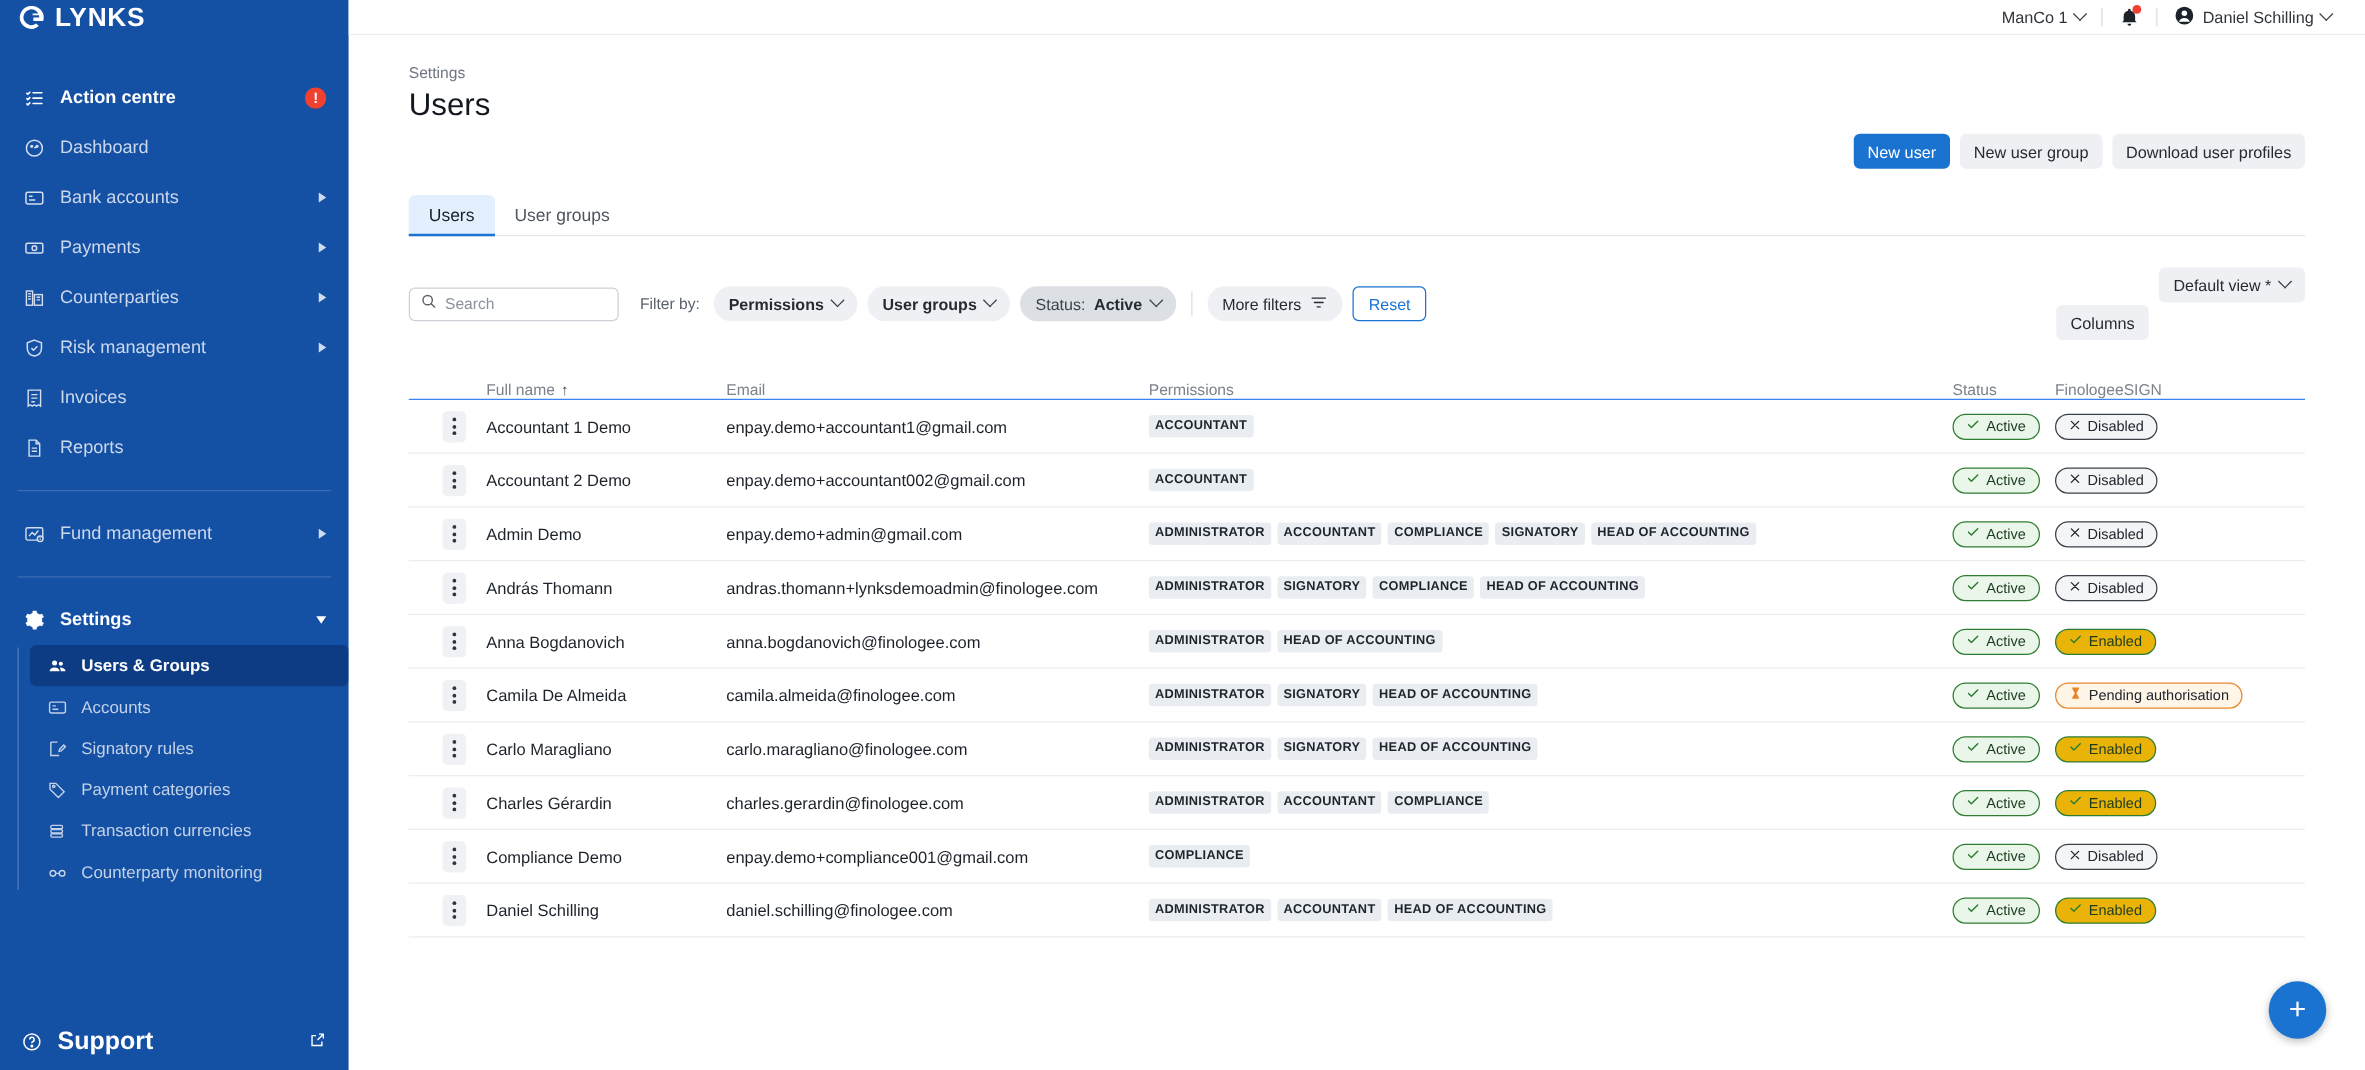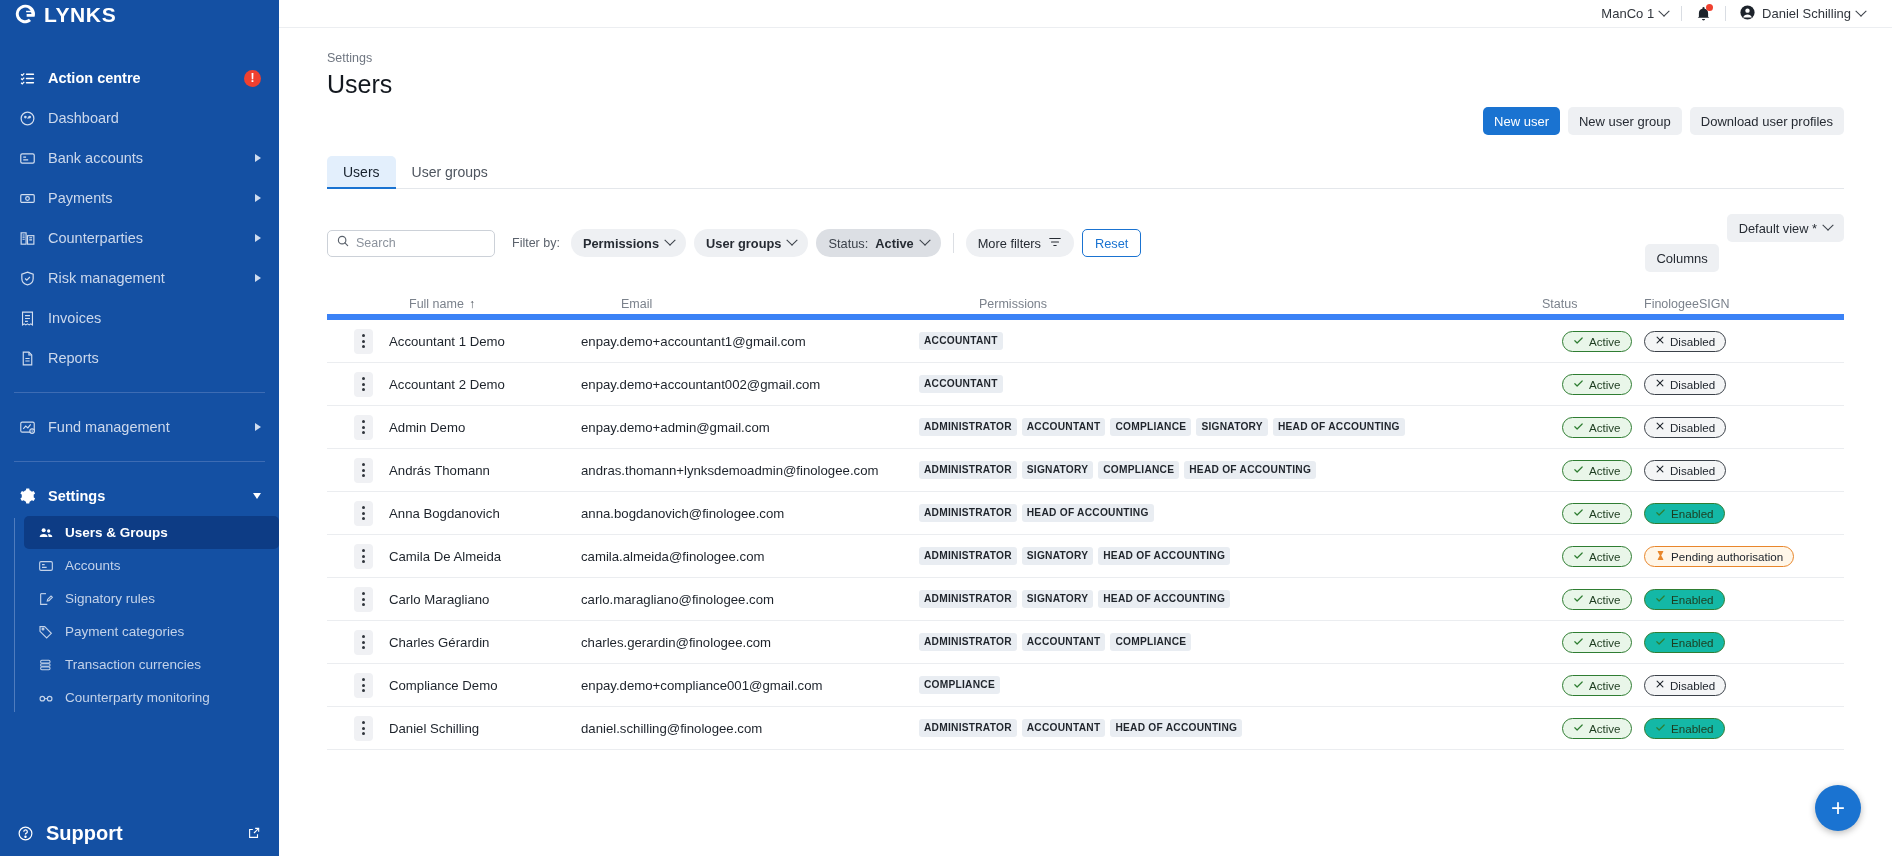--- a/index.html
+++ b/index.html
@@ -174,23 +174,23 @@
   .btn-reset {
     height: 28px; padding: 0 12px; border-radius: 5px;
     border: 1px solid #1a73d1; color: #1a73d1; background: #fff;
     font-size: 12.8px; display: flex; align-items: center; cursor: pointer;
   }
   .filters-right { margin-left: auto; display: flex; gap: 8px; }
 
   
   .table { margin-top: 22px; width: 100%; }
   .thead {
-    display: flex; align-items: center; height: 26px;
-    border-bottom: 6px solid #3b82f6;
-    font-size: 12.5px; color: #7b828c; gap: 20px;
+    display: flex; align-items: flex-end; height: 26px;
+    border-bottom: 1px solid #3b82f6;
+    font-size: 12.5px; color: #7b828c;
   }
   .th-kebab { flex: 0 0 62px; }
   .th-name  { flex: 0 0 192px; display: flex; align-items: center; gap: 5px; }
   .th-email { flex: 0 0 338px; }
   .th-perm  { flex: 1 1 auto; }
   .th-status{ flex: 0 0 82px; }
   .th-sign  { flex: 0 0 200px; }
   .sort-arrow { font-size: 12px; color: #4a5059; }
 
   .trow {
@@ -215,21 +215,21 @@
     background: #e9edf2; color: #1f242b; border-radius: 3px;
     font-size: 10.2px; letter-spacing: 0.25px; font-weight: bold;
     padding: 3px 5px; white-space: nowrap; line-height: 1.1;
   }
   .chip {
     display: inline-flex; align-items: center; gap: 5px;
     height: 21px; border-radius: 11px; padding: 0 10px;
     font-size: 11.6px; white-space: nowrap; border: 1px solid;
   }
   .chip-active  { background: #e9f6e9; border-color: #2f7d32; color: #1d3c1f; }
-  .chip-enabled { background: #14b8a6; border-color: #2f7d32; color: #1d3c1f; }
+  .chip-enabled { background: #eab308; border-color: #2f7d32; color: #1d3c1f; }
   .chip-disabled{ background: #f4f5f6; border-color: #3b4149; color: #20262e; }
   .chip-pending { background: #fff6e8; border-color: #e8862b; color: #20262e; }
   .chip .gl { font-size: 11px; line-height: 1; }
   .chip-active .gl, .chip-enabled .gl { color: #2f7d32; }
   .chip-pending .gl { color: #e8862b; }
 
   .fab {
     position: absolute; right: 31px; bottom: 25px;
     width: 46px; height: 46px; border-radius: 50%;
     background: #1a73d1; color: #fff;

